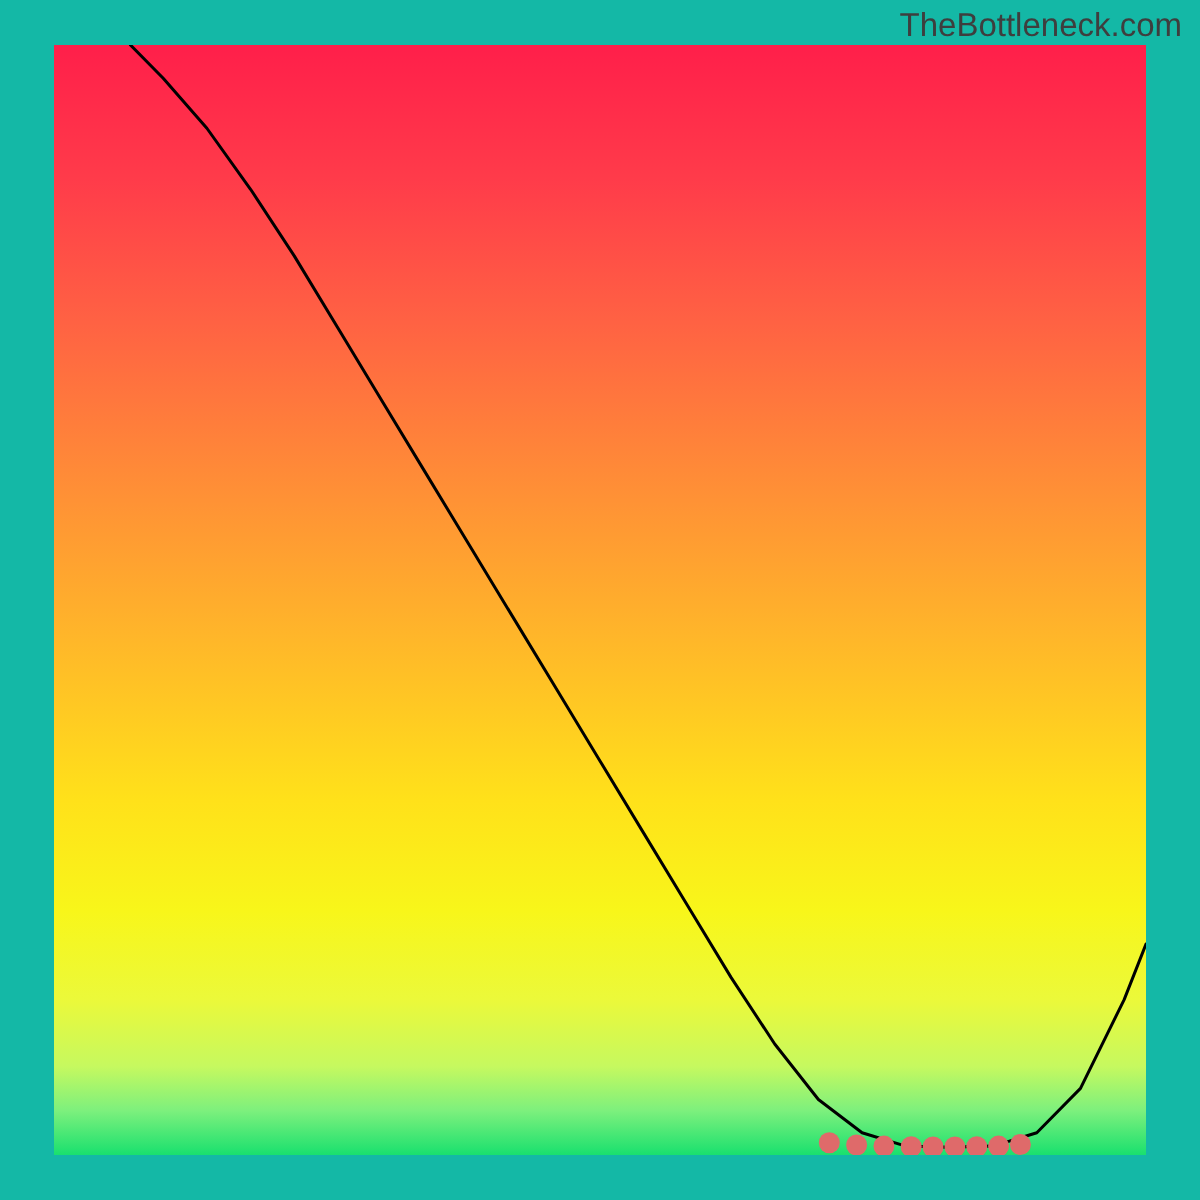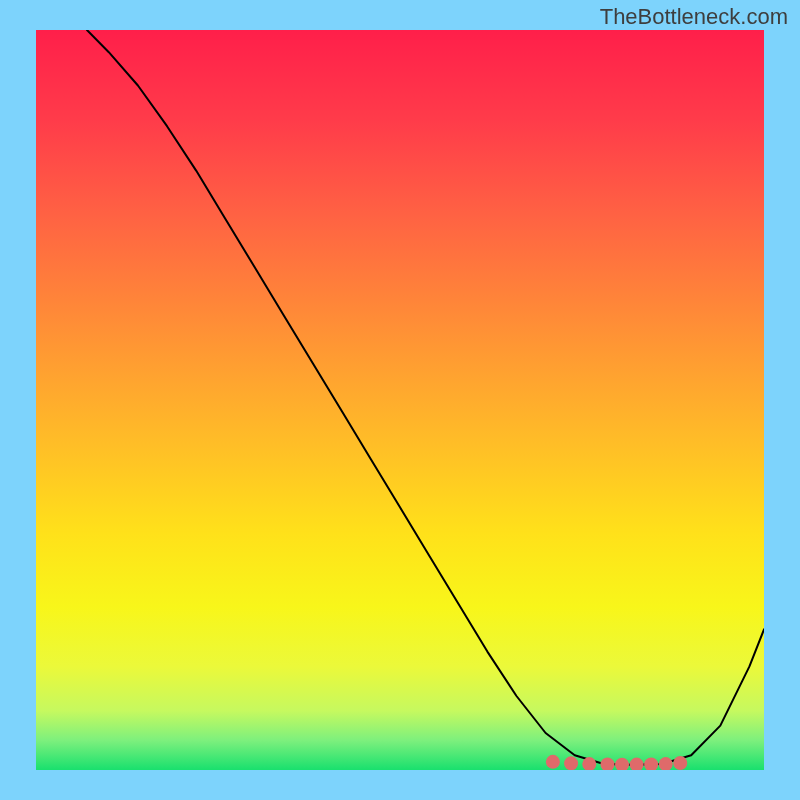--- a/index.html
+++ b/index.html
@@ -6,21 +6,21 @@
   html, body {
     width: 800px;
     height: 800px;
     background: #000000;
     overflow: hidden;
     font-family: Arial, Helvetica, sans-serif;
   }
   .outer {
     width: 800px;
     height: 800px;
-    background: #7dd3fc;
+    background: #14b8a6;
     position: relative;
   }
   .watermark {
     position: absolute;
     top: 4px;
     right: 12px;
     color: #3e3e3e;
     font-size: 22px;
     font-weight: 400;
     letter-spacing: 0px;

